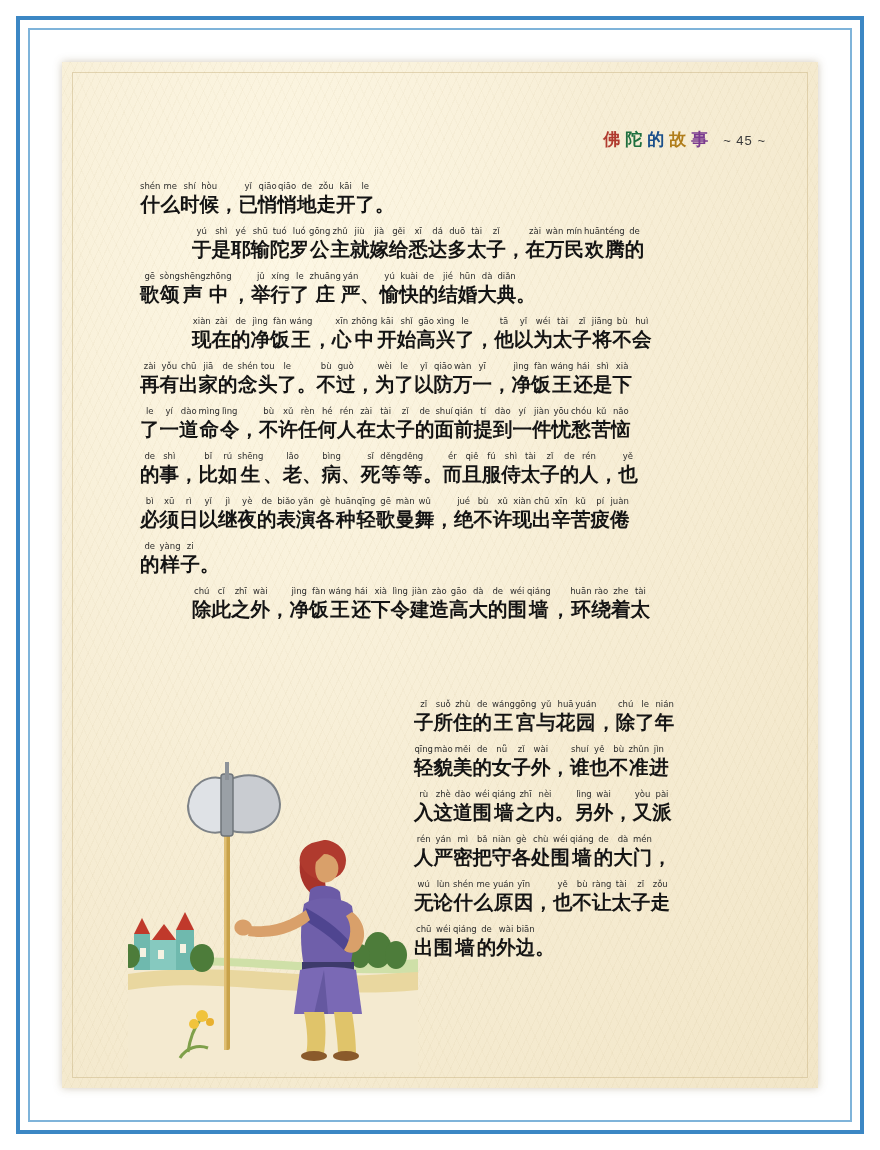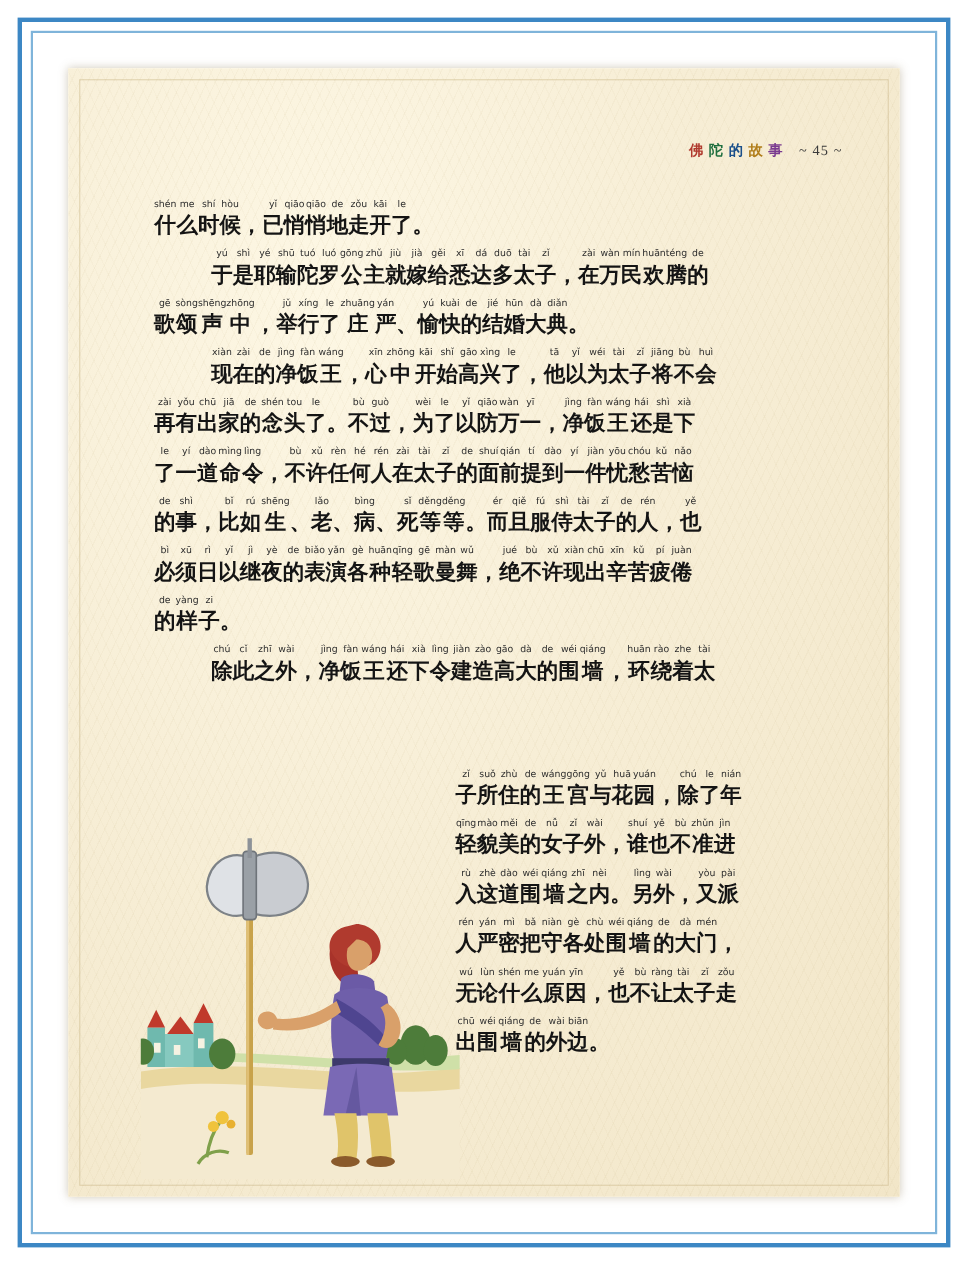--- a/index.html
+++ b/index.html
@@ -74,33 +74,33 @@
     position: absolute;
     right: 52px;
     top: 66px;
     display: flex;
     align-items: baseline;
     gap: 10px;
     z-index: 4;
   }
   .book-title {
     letter-spacing: 5px;
-    font-size: 13px;
+    font-size: 17px;
     font-weight: bold;
     font-family: Liberation Sans, sans-serif;
   }
   .book-title span:nth-child(1) { color: #b03a2e; }
   .book-title span:nth-child(2) { color: #1f6f3f; }
   .book-title span:nth-child(3) { color: #1a4f8a; }
   .book-title span:nth-child(4) { color: #b07d1a; }
   .book-title span:nth-child(5) { color: #7a3a8f; }
   .page-num {
     font-size: 13px;
     color: #3a3a3a;
-    font-family: Liberation Serif, serif;
+    font-family: Liberation Sans, sans-serif;
     letter-spacing: 1px;
   }
 
   
   .body-text {
     position: absolute;
     left: 78px;
     top: 120px;
     width: 600px;
     z-index: 3;

